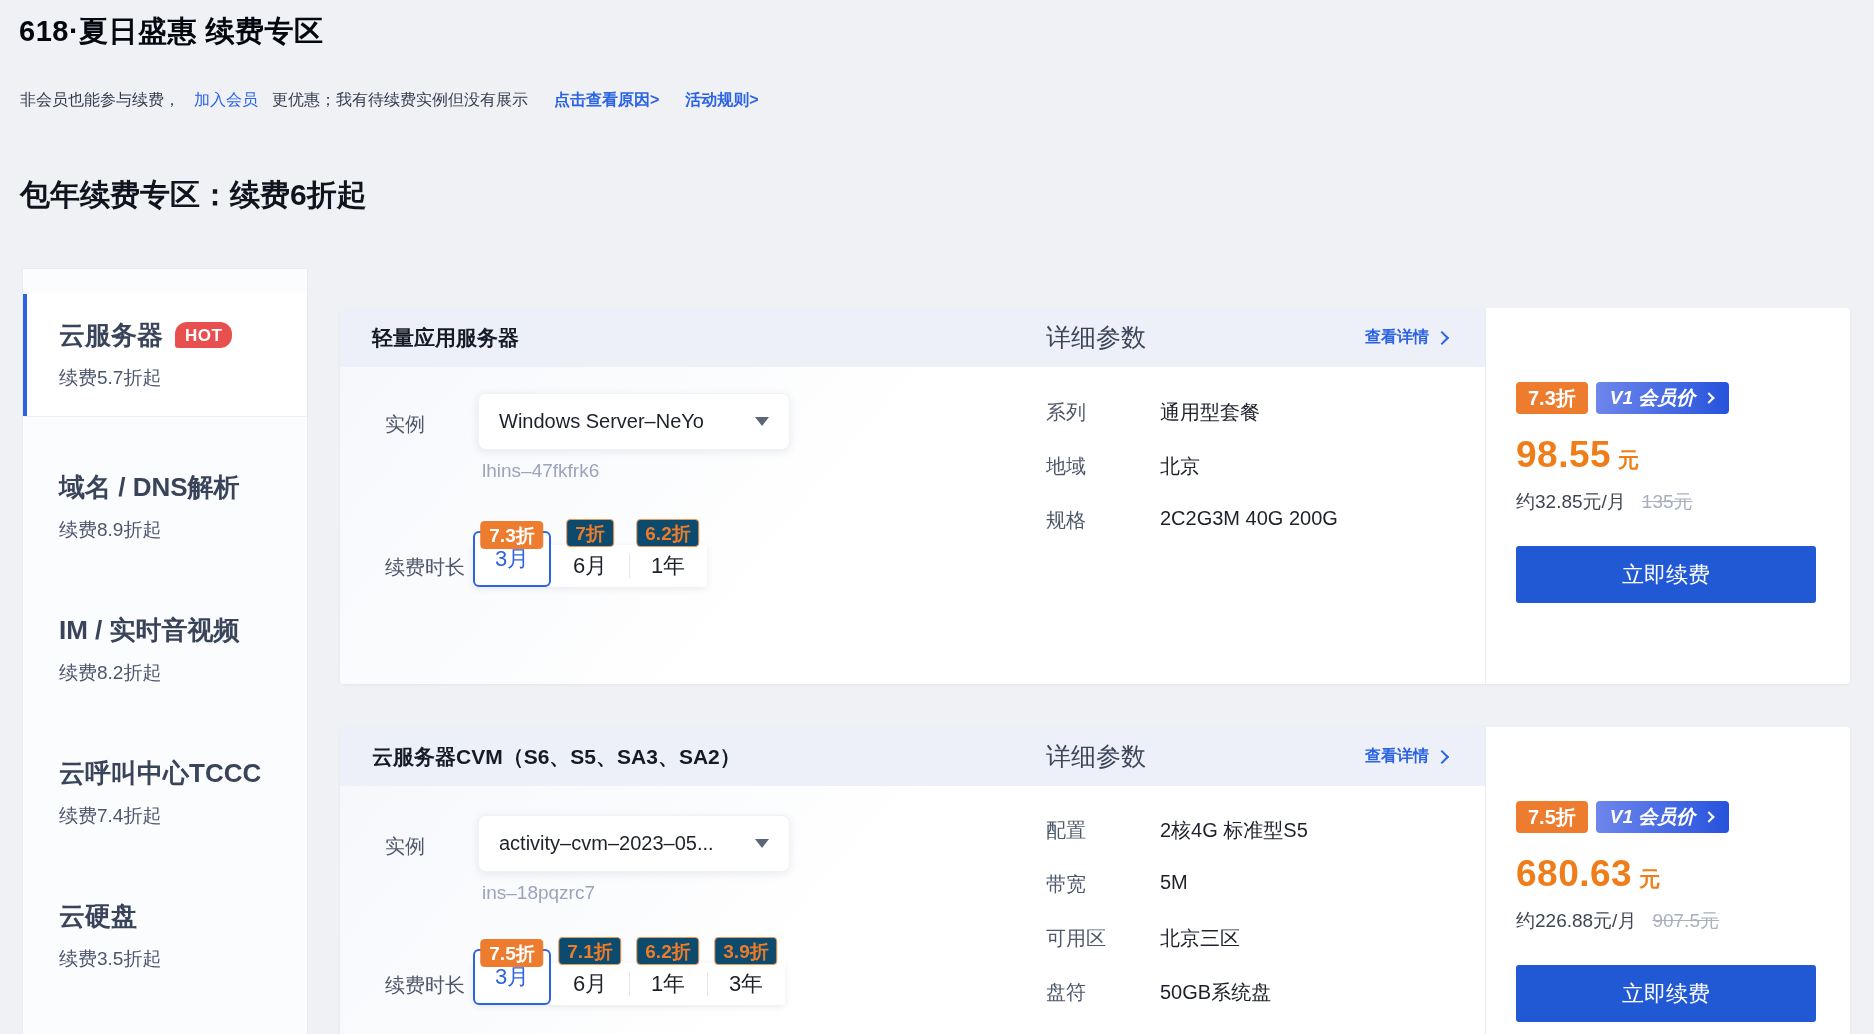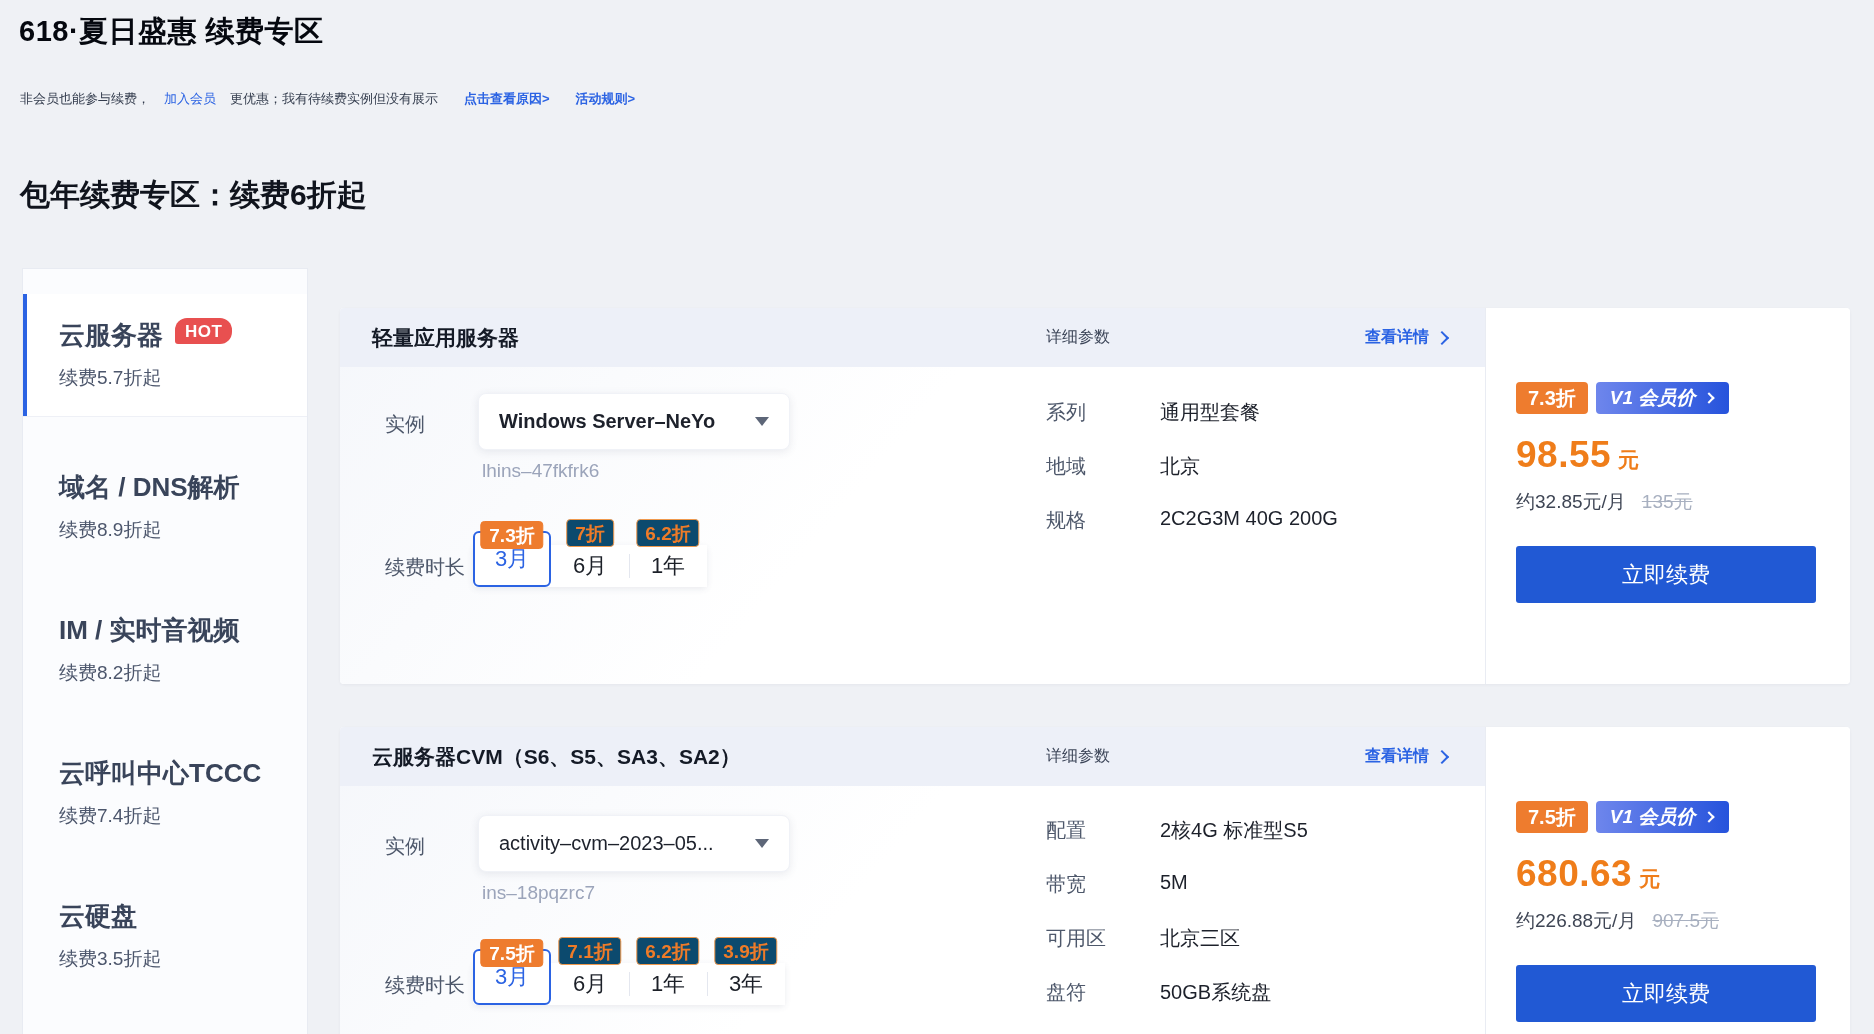--- a/index.html
+++ b/index.html
@@ -2,53 +2,53 @@
 <html><head>
 <meta charset="utf-8">
 <style>
   * { margin:0; padding:0; box-sizing:border-box; }
   html,body { width:1874px; height:1034px; }
   body { font-family:"Liberation Sans","DejaVu Sans",sans-serif; background:#eff1f5; color:#1c2230; }
   .viewport { position:relative; width:1874px; height:1034px; overflow:hidden; }
 
   
   .page-title { position:absolute; left:19px; top:12px; font-size:29px; font-weight:700; color:#05080f; letter-spacing:.5px; }
-  .subtitle-row { position:absolute; left:20px; top:90px; font-size:13px; color:#333c4d; display:flex; align-items:flex-end; white-space:nowrap; }
+  .subtitle-row { position:absolute; left:20px; top:90px; font-size:16px; color:#333c4d; display:flex; align-items:flex-end; white-space:nowrap; }
   .subtitle-row .gap-s { margin-left:14px; }
   .subtitle-row .gap-m { margin-left:26px; }
   .link { color:#2b63e3; cursor:pointer; text-decoration:none; }
   .link.strong { font-weight:600; }
   .section-title { position:absolute; left:20px; top:175px; font-size:30px; font-weight:700; color:#10141d; }
 
   
   .sidebar { position:absolute; left:22px; top:268px; width:286px; height:766px;
              background:#fbfcfe; border:1px solid #e8ebf2; border-bottom:none; }
   .side-item { position:relative; cursor:pointer; }
-  .side-item .ttl { font-size:26px; font-weight:600; color:#39445a; line-height:34px; display:flex; align-items:flex-start; }
+  .side-item .ttl { font-size:26px; font-weight:600; color:#39445a; line-height:34px; display:flex; align-items:center; }
   .side-item .sub { font-size:19px; color:#4c566c; margin-top:14px; line-height:24px; }
   .side-item.active { margin-top:25px; background:#ffffff; border-left:4px solid #2b63e3;
                       padding:24px 0 26px 32px; box-shadow:0 1px 0 #eef0f6; }
   .side-item.plain { padding-left:36px; }
   .side-item.plain.first { margin-top:54px; }
   .side-item.plain + .side-item.plain { margin-top:71px; }
   .hot-badge { display:inline-block; margin-left:12px; background:#e85050; color:#fff;
                font-size:17px; font-weight:700; line-height:17px; padding:5px 10px 4px;
                border-radius:12px 12px 12px 3px; letter-spacing:.5px; }
 
   
   .main { position:absolute; left:340px; top:0; width:1510px; }
   .card { position:absolute; left:0; width:1510px; background:#fff; border-radius:4px;
           box-shadow:0 1px 3px rgba(60,70,100,.06); overflow:hidden; }
   .card.card1 { top:308px; height:376px; }
   .card.card2 { top:727px; height:340px; }
   .card-left { position:absolute; left:0; top:0; bottom:0; width:1145px;
                background:linear-gradient(130deg,#f5f7fb 0%,#ffffff 46%); }
   .card-header { position:relative; height:59px; background:#edf0f8; display:flex; align-items:center; padding-left:32px; }
   .card-header .card-ttl { font-size:21px; font-weight:700; color:#141a26; }
-  .card-header .params-lbl { position:absolute; left:706px; font-size:16px; color:#3d4659; }
+  .card-header .params-lbl { position:absolute; left:706px; font-size:25px; color:#3d4659; }
   .card-header .view-link { position:absolute; right:38px; font-size:16px; font-weight:600; display:flex; align-items:center; }
   .chev { display:inline-block; width:10px; height:10px; border-right:2.5px solid #2b63e3; border-top:2.5px solid #2b63e3;
           transform:rotate(45deg); margin-left:8px; }
   .chev.white { border-color:#fff; width:8px; height:8px; margin-left:10px; }
 
   .fld-label { position:absolute; left:45px; font-size:20px; color:#4e586b; }
   .dropdown { position:absolute; left:138px; width:312px; height:57px; background:#fff; border:1px solid #f0f2f7;
               border-radius:8px; box-shadow:0 2px 8px rgba(55,65,95,.10); display:flex; align-items:center;
               padding:0 20px; cursor:pointer; }
   .dropdown .dd-val { font-size:20px; color:#1d212b; flex:1; white-space:nowrap; overflow:hidden; }
@@ -149,21 +149,21 @@
         <div class="card-header">
           <span class="card-ttl">轻量应用服务器</span>
           <span class="params-lbl">详细参数</span>
           <span class="view-link link">
             <span>查看详情</span>
             <i class="chev"></i>
           </span>
         </div>
 
         <div class="fld-label" style="top:103px;">实例</div>
-        <div class="dropdown" style="top:85px;font-weight:bold;">
+        <div class="dropdown" style="top:85px;">
           <span class="dd-val">Windows Server–NeYo</span>
           <i class="caret-down"></i>
         </div>
         <div class="inst-id" style="top:152px;">lhins–47fkfrk6</div>
 
         <div class="fld-label" style="top:246px;">续费时长</div>
         <div class="dur-group" style="top:237px;">
           <div class="dur-item selected">
             <span class="dur-tag solid">7.3折</span>
             <span>3月</span>

